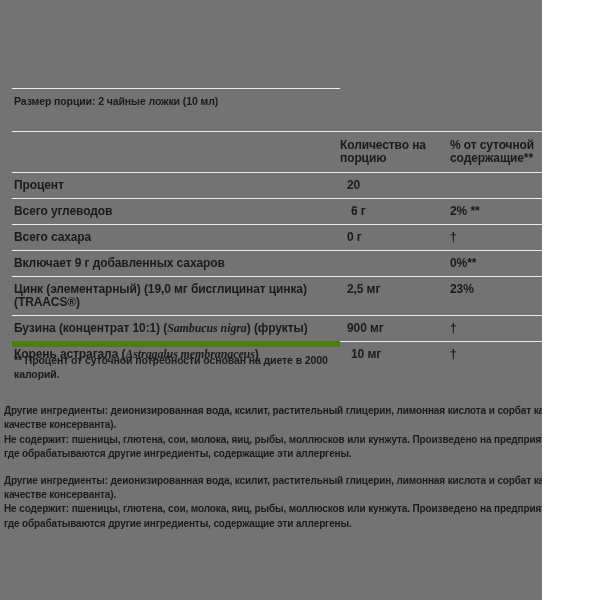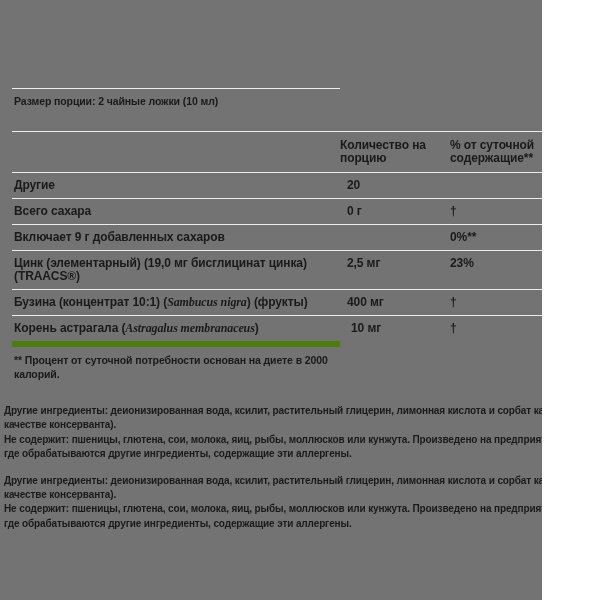--- a/index.html
+++ b/index.html
@@ -126,42 +126,47 @@
         <td>
           <span class="hdr-wrap">Количество на порцию</span>
         </td>
         <td>
           <span class="hdr-wrap-dv">% от суточной содержащие**</span>
         </td>
       </tr>
     </thead>
     <tbody>
       <tr>
-        <td>Другие</td>
+        <td>Процент</td>
         <td class="amount-cell-wide">20</td>
         <td></td>
+      </tr>
+      <tr>
+        <td>Всего углеводов</td>
+        <td class="amount-cell">6 г</td>
+        <td>2% **</td>
       </tr>
       <tr>
         <td>Всего сахара</td>
         <td class="amount-cell-wide">0 г</td>
         <td>†</td>
       </tr>
       <tr>
         <td>Включает 9 г добавленных сахаров</td>
         <td class="amount-cell-wide"></td>
         <td>0%**</td>
       </tr>
       <tr>
         <td>Цинк (элементарный) (19,0 мг бисглицинат цинка) (TRAACS®)</td>
         <td class="amount-cell-wide">2,5 мг</td>
         <td>23%</td>
       </tr>
       <tr>
         <td>Бузина (концентрат 10:1) (<span class="ital">Sambucus nigra</span>) (фрукты)</td>
-        <td class="amount-cell-wide">400 мг</td>
+        <td class="amount-cell-wide">900 мг</td>
         <td>†</td>
       </tr>
       <tr>
         <td>Корень астрагала (<span class="ital">Astragalus membranaceus</span>)</td>
         <td class="amount-cell">10 мг</td>
         <td>†</td>
       </tr>
     </tbody>
   </table>
 

